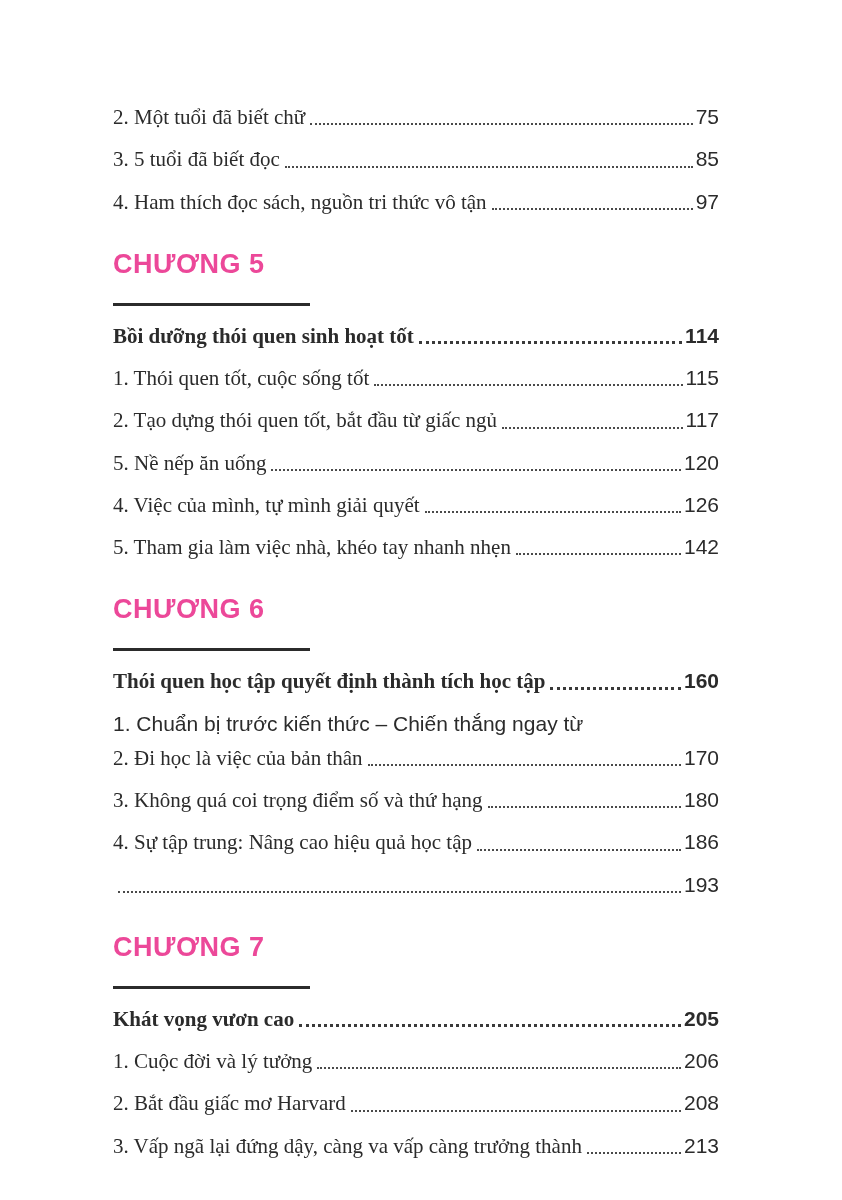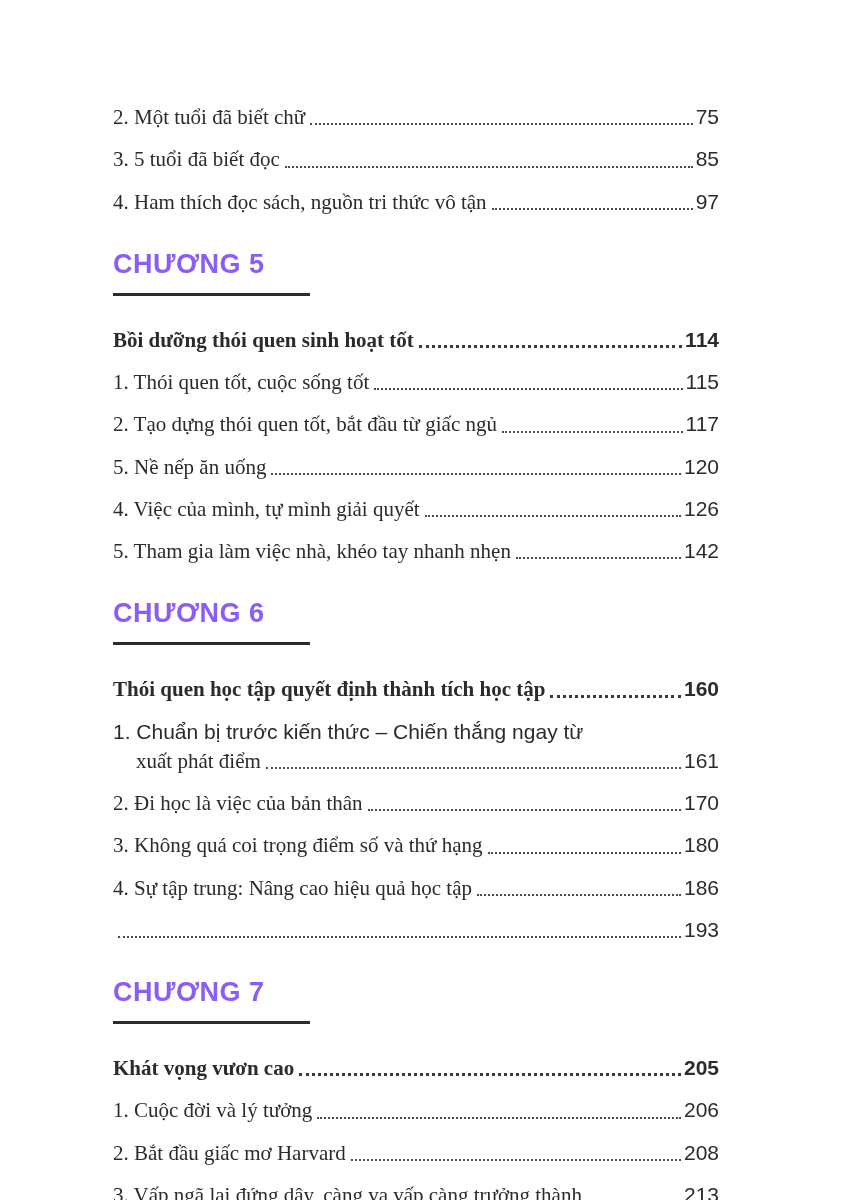--- a/index.html
+++ b/index.html
@@ -35,25 +35,25 @@
     border-bottom: 2.5px dotted #4a4a4a;
     margin: 0 3px 5px 5px;
   }
   .entry-page { flex: 0 0 auto; white-space: nowrap; }
 
   .chapter { margin-top: 26px; }
   .chapter-heading {
     font-size: 27px;
     font-weight: 700;
     letter-spacing: 0.5px;
-    color: #8b5cf6;
+    color: #ec4899;
     width: 197px;
-    padding-bottom: 13px;
+    padding-bottom: 23px;
     border-bottom: 3px solid #2b2b2b;
-    margin-bottom: 23px;
+    margin-bottom: 9px;
   }
   .chapter-title-entry { font-weight: 700; }
   .chapter-title-entry .leader { border-bottom-width: 3px; border-bottom-color: #3a3a3a; }
 
   .entry-prefix { padding: 8px 0 0 0; }
   .toc-entry.has-prefix .entry-row { padding-top: 3px; }
   .toc-entry.has-prefix .entry-label { padding-left: 23px; }
 </style>
 </head>
 <body>
@@ -144,25 +144,20 @@
             <div class="toc-entry chapter-title-entry">
 
     <div class="entry-row">
       <span class="entry-label">Thói quen học tập quyết định thành tích học tập</span>
       <span class="leader"></span>
       <span class="entry-page">160</span>
     </div>
   </div>
             <div class="toc-entry has-prefix">
     <div class="entry-prefix">1. Chuẩn bị trước kiến thức – Chiến thắng ngay từ</div>
-    <div class="entry-row">
-      <span class="entry-label">xuất phát điểm</span>
-      <span class="leader"></span>
-      <span class="entry-page">161</span>
-    </div>
   </div>
             <div class="toc-entry">
 
     <div class="entry-row">
       <span class="entry-label">2. Đi học là việc của bản thân</span>
       <span class="leader"></span>
       <span class="entry-page">170</span>
     </div>
   </div>
             <div class="toc-entry">

